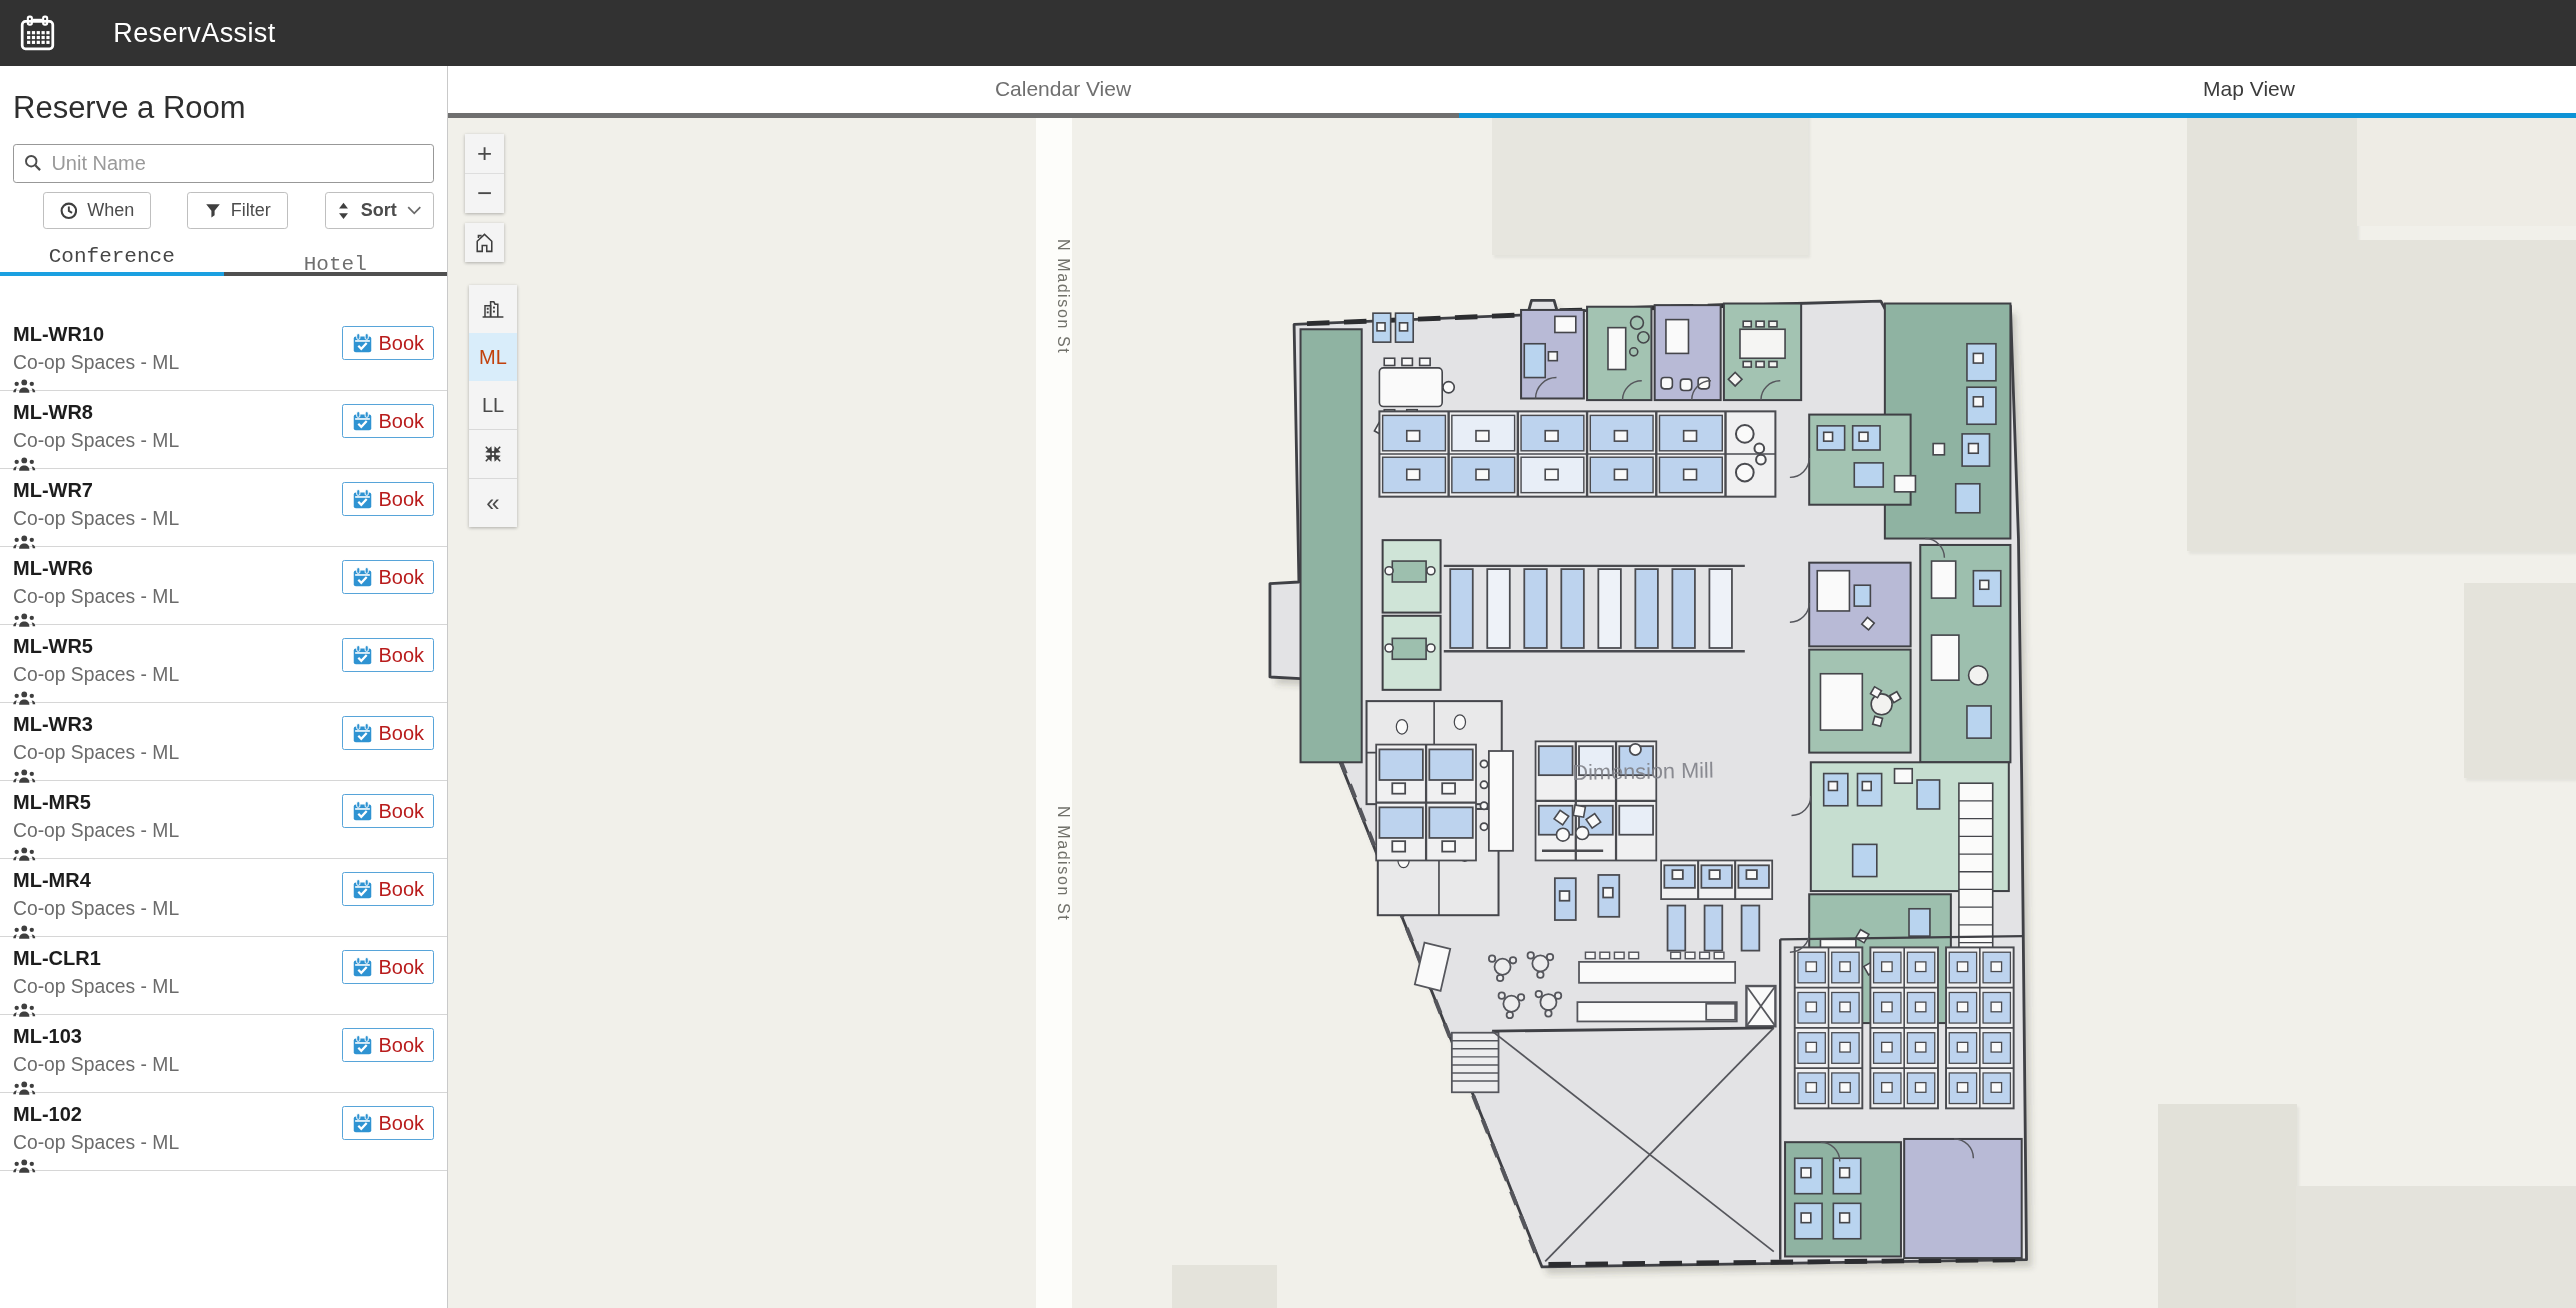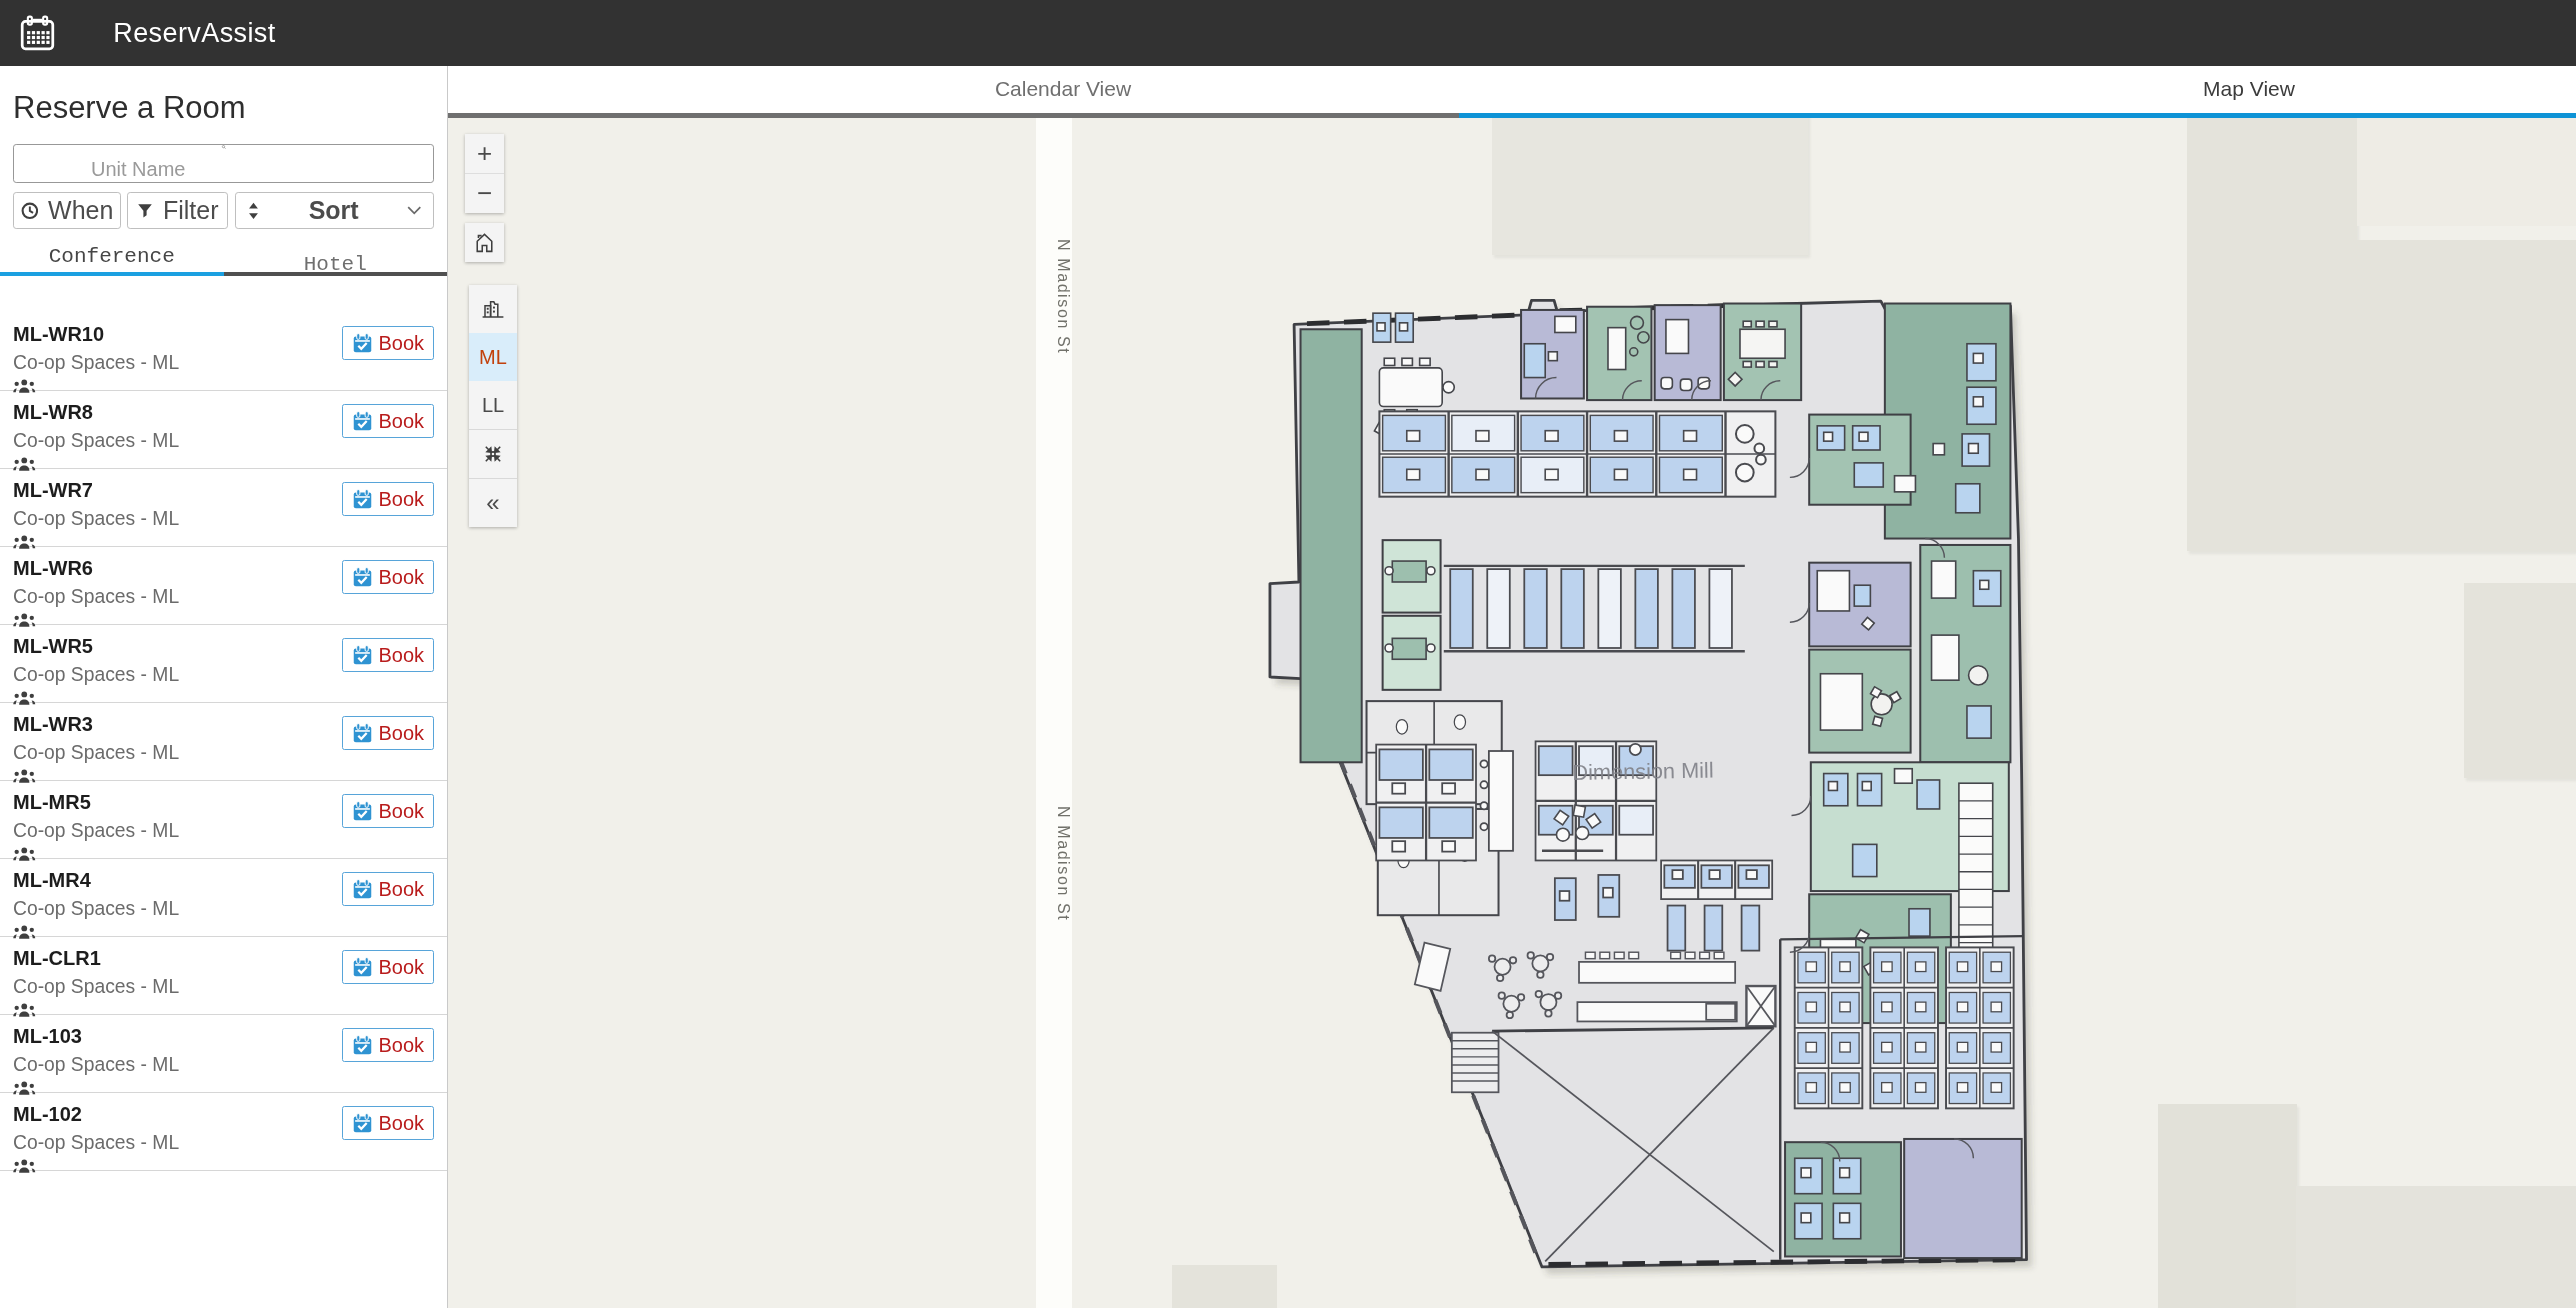--- a/index.html
+++ b/index.html
@@ -10,28 +10,28 @@
   .header{position:absolute;left:0;top:0;right:0;height:66px;background:#323232;
           display:flex;align-items:center;padding-left:19.3px;box-sizing:border-box;gap:44px;}
   .logo{width:37px;height:37px;flex:0 0 auto;}
   .app-title{color:#ffffff;font-size:27px;margin-left:13px;letter-spacing:0.4px;}
 
   
   .sidebar{position:absolute;left:0;top:66px;width:448px;bottom:0;background:#fff;
            border-right:0.8px solid #c9c9c9;box-sizing:border-box;}
   .sb-heading{font-size:31px;color:#2e2e2e;padding:24px 13px 0 13px;}
   .search-box{margin:17.7px 13px 0 13px;height:37px;border:0.8px solid #989898;border-radius:3.2px;
-              display:flex;align-items:center;padding:0 9.7px;gap:8px;background:#fff;flex-direction:column;}
+              display:flex;align-items:center;padding:0 9.7px;gap:8px;background:#fff;}
   .search-box input{border:none;outline:none;font-size:20px;flex:1;min-width:0;
               font-family:"Liberation Sans",sans-serif;color:#333;}
   .search-box input::placeholder{color:#9a9a9a;}
   .btn-row{display:flex;gap:6.4px;margin:9.7px 13px 0 13px;}
   .tool-btn{height:37px;border:0.8px solid #bfbfbf;border-radius:3.2px;background:#fff;
             display:flex;align-items:center;justify-content:center;gap:9.7px;
-            font-size:25px;color:#4c4c4c;font-family:"Liberation Sans",sans-serif;cursor:pointer;}
+            font-size:18px;color:#4c4c4c;font-family:"Liberation Sans",sans-serif;cursor:pointer;margin-left:30px;}
   .btn-when{width:108px;}
   .btn-filter{width:101px;}
   .btn-sort{flex:1;justify-content:flex-start;padding:0 11.3px;position:relative;}
   .btn-sort .sort-label{flex:1;text-align:center;font-weight:bold;}
   .sb-tabs{display:flex;margin-top:8px;height:39px;font-family:Liberation Mono, monospace;}
   .sb-tab{flex:1;display:flex;align-items:center;justify-content:center;font-size:21px;
           cursor:pointer;position:relative;}
   .sb-tab .underline{position:absolute;left:0;right:0;bottom:0;height:4px;}
   .sb-tab.active{color:#464646;}
   .sb-tab.active .underline{background:#1ba0e1;}

